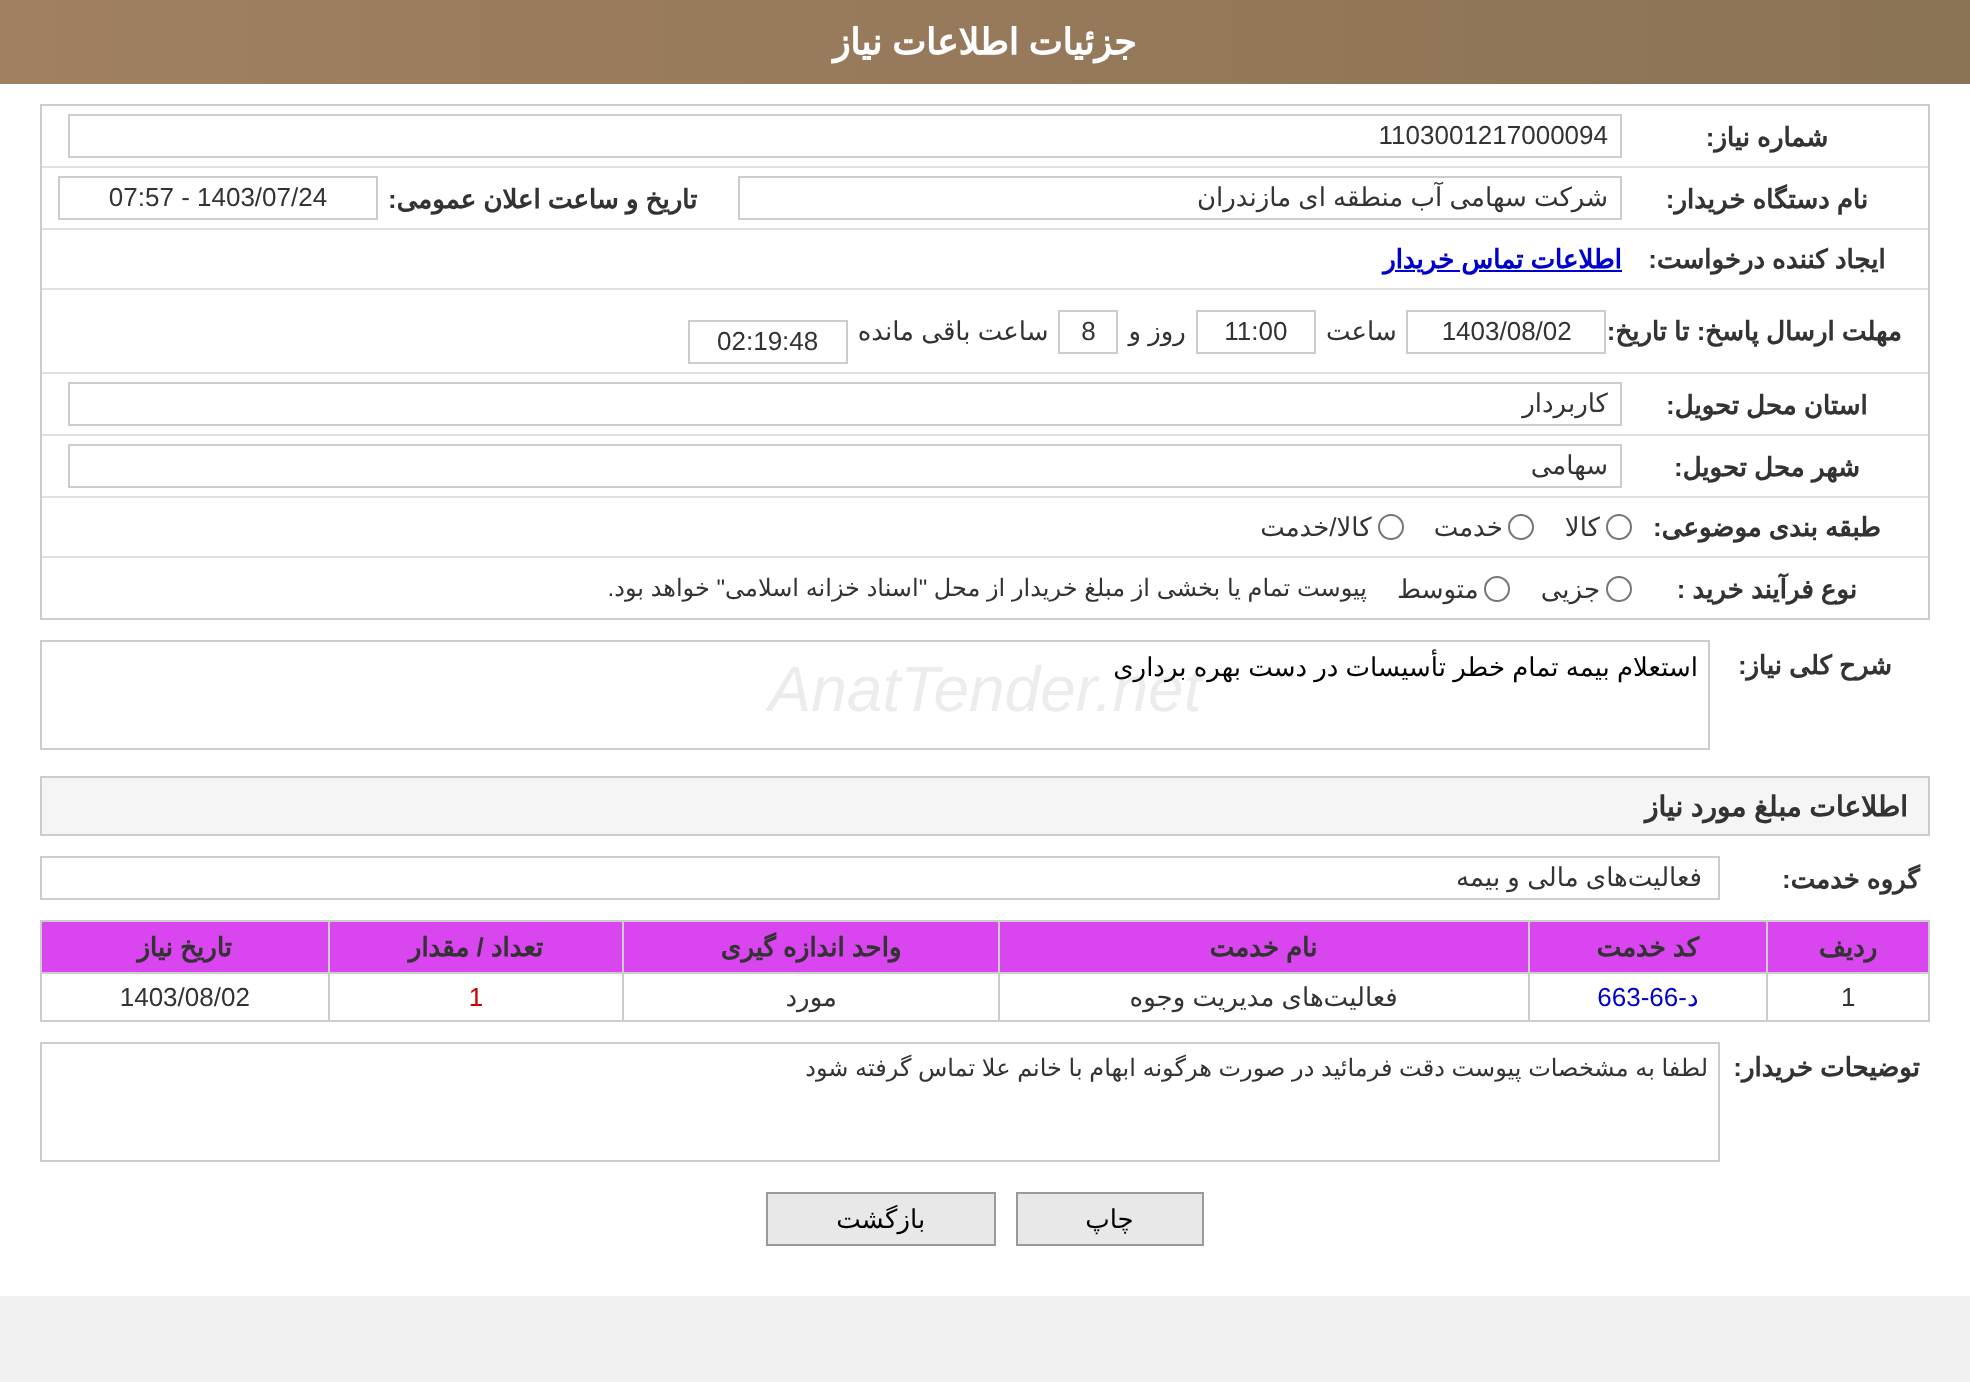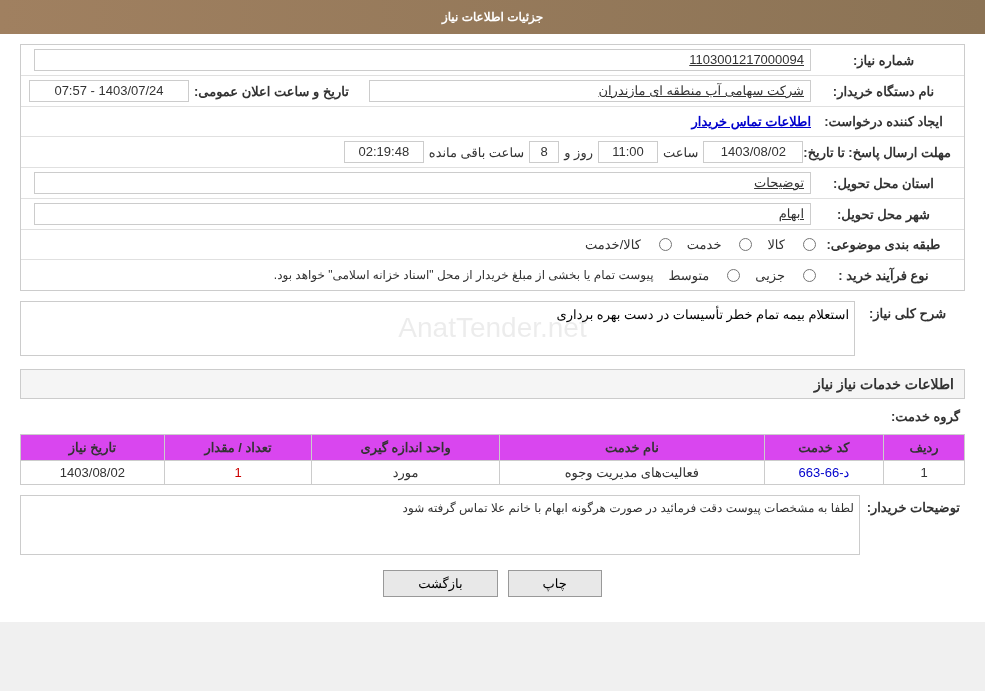--- a/index.html
+++ b/index.html
@@ -13,21 +13,21 @@
     .container {
       width: 985px;
       margin: 0 auto;
       background: #fff;
     }
     .page-header {
       background: linear-gradient(to left, #8B7355, #a08060);
       color: #fff;
       text-align: center;
       padding: 10px 20px;
-      font-size: 12px;
+      font-size: 18px;
       font-weight: bold;
     }
     .main-content {
       padding: 10px 20px;
     }
     .info-section {
       border: 1px solid #ccc;
       margin-bottom: 10px;
       background: #fff;
     }
@@ -51,21 +51,20 @@
     }
     .value-box {
       flex: 1;
       border: 1px solid #ccc;
       background: #fff;
       padding: 2px 6px;
       min-height: 22px;
       text-align: right;
       margin-right: 5px;
       margin-left: 5px;
-      text-decoration: underline;
     }
     .link-text {
       color: #0000cc;
       cursor: pointer;
       text-decoration: underline;
       white-space: nowrap;
     }
     .date-time-row {
       display: flex;
       align-items: center;
@@ -80,21 +79,21 @@
       background: #fff;
     }
     .radio-group {
       display: flex;
       gap: 15px;
       align-items: center;
     }
     .radio-item {
       display: flex;
       align-items: center;
-      gap: 18px;
+      gap: 3px;
     }
     .section-title {
       background: #f5f5f5;
       border: 1px solid #ccc;
       padding: 6px 10px;
       font-weight: bold;
       font-size: 14px;
       margin-bottom: 5px;
       text-align: right;
       color: #333;
@@ -114,24 +113,25 @@
       position: relative;
       display: flex;
       flex-direction: column;
     }
     .watermark-img {
       position: absolute;
       left: 50%;
       top: 50%;
       transform: translate(-50%, -50%);
       opacity: 0.15;
-      font-size: 28px;
+      font-size: 32px;
       color: #888;
       pointer-events: none;
       white-space: nowrap;
+      font-style: italic;
     }
     .services-table {
       width: 100%;
       border-collapse: collapse;
       margin-top: 5px;
     }
     .services-table th {
       background: #d946ef;
       border: 1px solid #ccc;
       padding: 5px 8px;
@@ -248,32 +248,32 @@
 
       <div class="info-row">
         <span class="label">مهلت ارسال پاسخ: تا تاریخ:</span>
         <div class="date-time-row" style="flex:1;">
           <div class="small-box" style="min-width:100px;">1403/08/02</div>
           <span>ساعت</span>
           <div class="small-box" style="min-width:60px;">11:00</div>
           <span>روز و</span>
           <div class="small-box" style="min-width:30px;">8</div>
           <span>ساعت باقی مانده</span>
-          <div class="small-box" style="min-width:80px;">02:19:48</div>
+          <div class="small-box" style="min-width:80px;margin-top:11px;">02:19:48</div>
         </div>
       </div>
 
       <div class="info-row">
         <span class="label">استان محل تحویل:</span>
-        <div class="value-box">توضیحات</div>
+        <div class="value-box">کاربردار</div>
       </div>
 
       <div class="info-row">
         <span class="label">شهر محل تحویل:</span>
-        <div class="value-box">ابهام</div>
+        <div class="value-box">سهامی</div>
       </div>
 
       <div class="info-row">
         <span class="label">طبقه بندی موضوعی:</span>
         <div class="radio-group">
           <div class="radio-item">
             <input type="radio" name="category" style="">
             <span>کالا</span>
           </div>
           <div class="radio-item">
@@ -306,24 +306,25 @@
 
     <div style="margin-bottom:10px;">
       <div style="display:flex;align-items:flex-start;">
         <span class="label" style="min-width:110px;padding-top:5px;">شرح کلی نیاز:</span>
         <div style="flex:1;">
           <textarea class="textarea-box" readonly="" style="height: 55px;">استعلام بیمه تمام خطر تأسیسات در دست بهره برداری</textarea>
         </div>
       </div>
     </div>
 
-    <div class="section-title">اطلاعات خدمات نیاز نیاز</div>
+    <div class="section-title">اطلاعات مبلغ مورد نیاز</div>
 
     <div class="group-service-row">
       <span class="group-service-label">گروه خدمت:</span>
+      <div class="group-service-value">فعالیت‌های مالی و بیمه</div>
     </div>
 
     <table class="services-table">
       <thead>
         <tr>
           <th>ردیف</th>
           <th>کد خدمت</th>
           <th>نام خدمت</th>
           <th>واحد اندازه گیری</th>
           <th>تعداد / مقدار</th>

